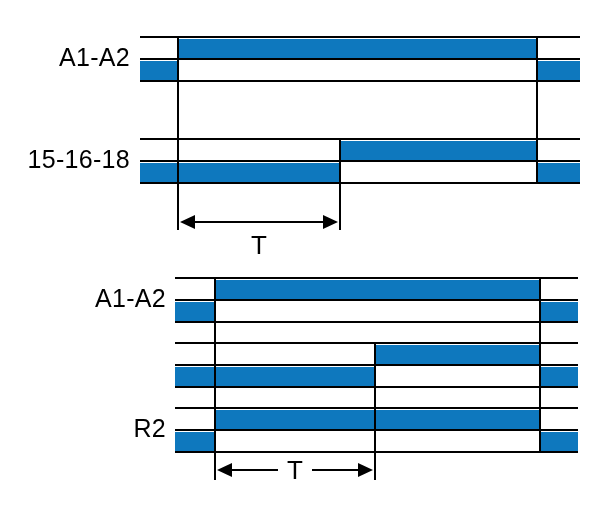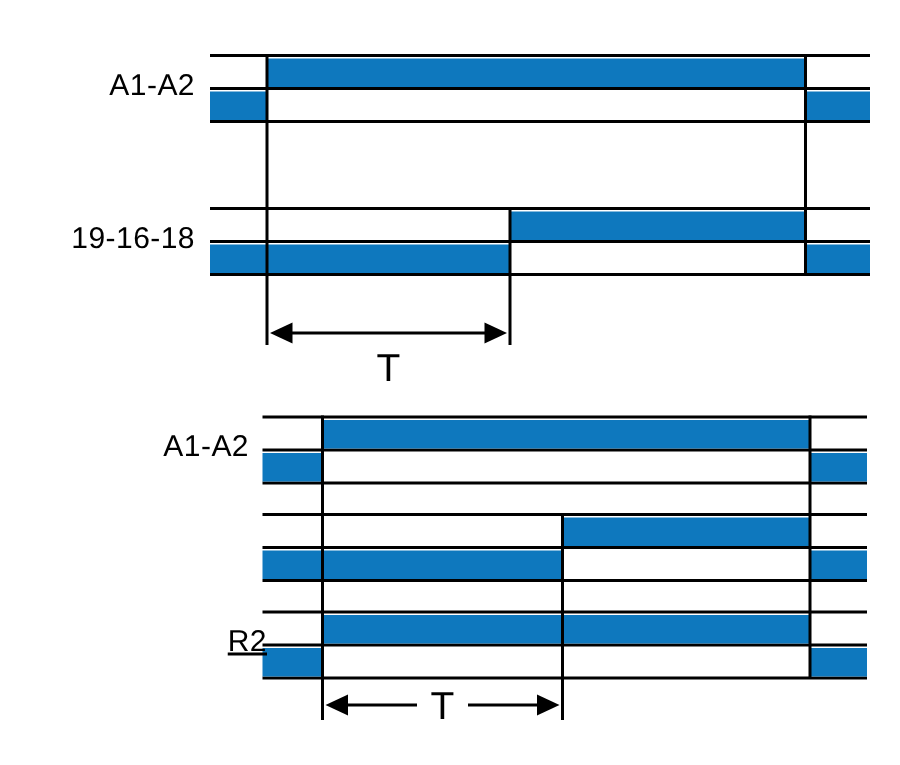--- a/index.html
+++ b/index.html
@@ -9,21 +9,21 @@
     width: 600px;
     height: 510px;
     background: #ffffff;
     font-family: "Liberation Sans", sans-serif;
     overflow: hidden;
   }
   .rail       { position: absolute; height: 2px; background: var(--line, #000); }
   .vline      { position: absolute; width: 2px;  background: var(--line, #000); }
   .bar        { position: absolute; background: var(--bar, #0e78be); }
   .siglabel   { position: absolute; height: 30px; line-height: 30px; text-align: right;
-                font-size: 20px; color: #000; letter-spacing: 0.3px; white-space: nowrap; }
+                font-size: 25px; color: #000; letter-spacing: 0.3px; white-space: nowrap; }
   .arrow-line { position: absolute; height: 2px; background: var(--line, #000); }
   .ahead      { position: absolute; width: 0; height: 0;
                 border-top: 7px solid transparent; border-bottom: 7px solid transparent; }
   .ahead.left  { border-right: 15px solid var(--line, #000); }
   .ahead.right { border-left: 15px solid var(--line, #000); }
   .tlabel     { position: absolute; width: 40px; height: 30px; line-height: 30px;
                 text-align: center; font-size: 26px; color: #000; }
 </style>
 </head>
 <body>
@@ -35,21 +35,21 @@
     <div class="bar" style="left: 140px; width: 38px; top: 61px; height: 19px;"></div>
     <div class="bar" style="left: 178px; width: 359px; top: 39px; height: 19px;"></div>
     <div class="bar" style="left: 537px; width: 43px; top: 61px; height: 19px;"></div>
     <div class="siglabel" style="left: 0px; width: 130px; top: 42px;">A1-A2</div>
     <div class="rail" style="left: 140px; width: 440px; top: 138px;"></div>
     <div class="rail" style="left: 140px; width: 440px; top: 160px;"></div>
     <div class="rail" style="left: 140px; width: 440px; top: 182px;"></div>
     <div class="bar" style="left: 140px; width: 200px; top: 163px; height: 19px;"></div>
     <div class="bar" style="left: 340px; width: 197px; top: 141px; height: 19px;"></div>
     <div class="bar" style="left: 537px; width: 43px; top: 163px; height: 19px;"></div>
-    <div class="siglabel" style="left: 0px; width: 130px; top: 144px;">19-16-18</div>
+    <div class="siglabel" style="left: 0px; width: 130px; top: 144px;">15-16-18</div>
     <div class="vline" style="left: 177px; top: 36px; height: 194px;"></div>
     <div class="vline" style="left: 339px; top: 138px; height: 92px;"></div>
     <div class="vline" style="left: 536px; top: 36px; height: 147px;"></div>
     <div class="ahead left" style="left: 180px; top: 215px;"></div>
     <div class="ahead right" style="left: 323px; top: 215px;"></div>
     <div class="tlabel" style="left: 239px; top: 230px;">T</div>
     <div class="arrow-line" style="left: 192px; width: 134px; top: 221px;"></div>
     <div class="rail" style="left: 175px; width: 403px; top: 277px;"></div>
     <div class="rail" style="left: 175px; width: 403px; top: 299px;"></div>
     <div class="rail" style="left: 175px; width: 403px; top: 321px;"></div>
@@ -62,21 +62,21 @@
     <div class="rail" style="left: 175px; width: 403px; top: 386px;"></div>
     <div class="bar" style="left: 175px; width: 200px; top: 367px; height: 19px;"></div>
     <div class="bar" style="left: 375px; width: 165px; top: 345px; height: 19px;"></div>
     <div class="bar" style="left: 540px; width: 38px; top: 367px; height: 19px;"></div>
     <div class="rail" style="left: 175px; width: 403px; top: 407px;"></div>
     <div class="rail" style="left: 175px; width: 403px; top: 429px;"></div>
     <div class="rail" style="left: 175px; width: 403px; top: 451px;"></div>
     <div class="bar" style="left: 175px; width: 40px; top: 432px; height: 19px;"></div>
     <div class="bar" style="left: 215px; width: 325px; top: 410px; height: 19px;"></div>
     <div class="bar" style="left: 540px; width: 38px; top: 432px; height: 19px;"></div>
-    <div class="siglabel" style="left: 12px; width: 166px; top: 413px; text-decoration: underline;">R2</div>
+    <div class="siglabel" style="left: 0px; width: 166px; top: 413px;">R2</div>
     <div class="vline" style="left: 214px; top: 277px; height: 203px;"></div>
     <div class="vline" style="left: 374px; top: 342px; height: 138px;"></div>
     <div class="vline" style="left: 539px; top: 277px; height: 175px;"></div>
     <div class="ahead left" style="left: 217px; top: 463px;"></div>
     <div class="ahead right" style="left: 358px; top: 463px;"></div>
     <div class="tlabel" style="left: 275px; top: 455px;">T</div>
     <div class="arrow-line" style="left: 229px; width: 49px; top: 469px;"></div>
     <div class="arrow-line" style="left: 312px; width: 49px; top: 469px;"></div>
   </div>
 

